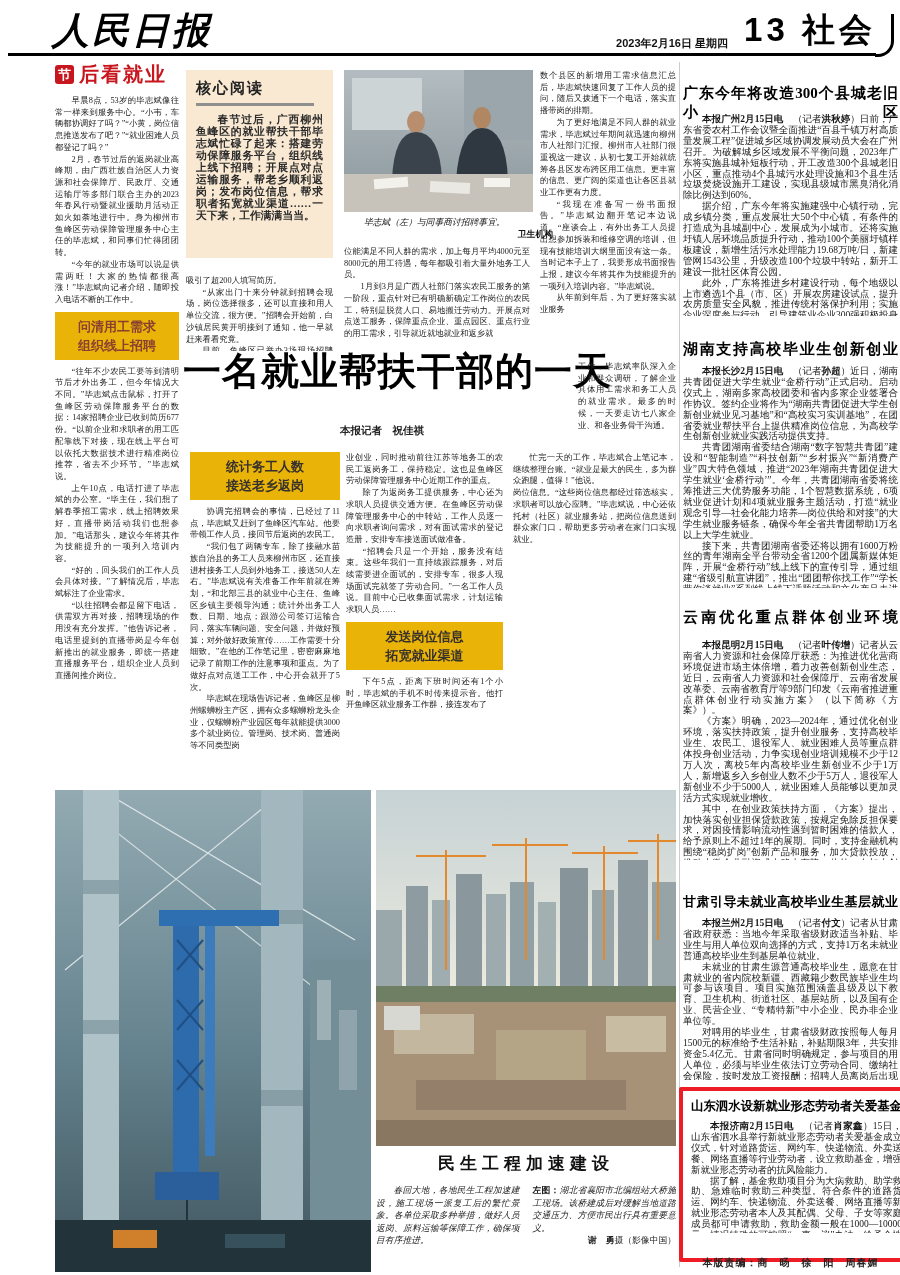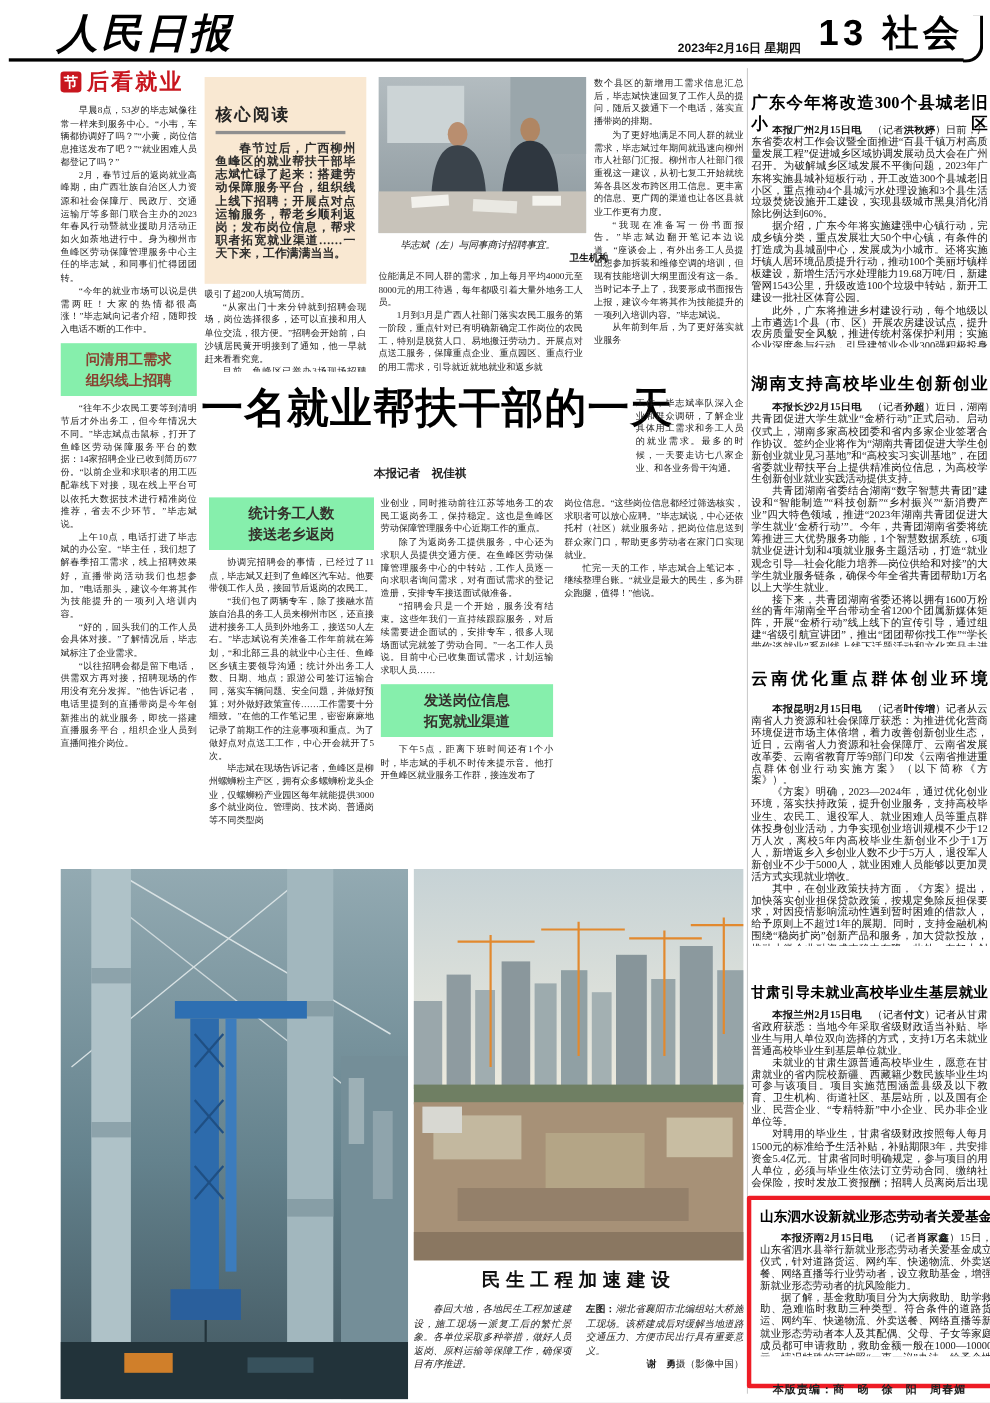--- a/index.html
+++ b/index.html
@@ -13,24 +13,24 @@
   .m-rule{left:8px;top:53px;width:868px;height:3px;background:#000;}
   .m-hook{right:6px;top:14px;width:16px;height:40px;border-right:3px solid #000;border-bottom:3px solid #000;border-bottom-right-radius:16px;}
   
   .tag{left:55px;top:61px;display:flex;align-items:center;gap:5px;}
   .tag-ic{width:19px;height:19px;background:#c8161e;border-radius:3px;color:#fff;
           font-family:"Liberation Sans",sans-serif;font-size:13px;font-weight:bold;
           display:flex;align-items:center;justify-content:center;}
   .tag-tx{color:#c8161e;font-size:20px;font-weight:900;font-family:"Liberation Sans","DejaVu Sans",sans-serif;letter-spacing:2px;}
   .ftext{font-size:8.3px;line-height:11.7px;text-align:justify;color:#222;}
   .para{margin:0;text-indent:2em;}
-  .subbox{background:#86efac;text-align:center;font-family:"Liberation Sans","DejaVu Sans",sans-serif;
+  .subbox{background:#eab308;text-align:center;font-family:"Liberation Sans","DejaVu Sans",sans-serif;
           font-weight:bold;font-size:13px;line-height:19px;padding:5px 3px;margin:6px 0;}
   .sub1c{color:#8a4030;} .sub2c{color:#35302c;}
-  .corebox{left:186px;top:70px;width:147px;height:188px;background:#f9e8d2;padding:25px 10px;box-sizing:border-box;}
+  .corebox{left:186px;top:70px;width:147px;height:188px;background:#f9e8d2;padding:9px 10px;box-sizing:border-box;}
   .core-title{font-family:"Liberation Sans","DejaVu Sans",sans-serif;font-weight:bold;font-size:15px;color:#222;letter-spacing:2px;}
   .core-rule{width:118px;height:3px;background:#8f8f8f;margin:5px 0 7px 0;}
   .core-text{font-size:10.8px;line-height:12px;font-weight:bold;text-align:justify;color:#2b2b2b;}
   .headline{left:183px;top:346px;width:398px;font-family:"Liberation Sans","DejaVu Sans",sans-serif;
             font-weight:900;font-size:38px;letter-spacing:1px;color:#000;white-space:nowrap;}
   .byline{left:183px;top:424px;width:398px;text-align:center;font-size:10.5px;font-weight:bold;color:#222;}
   .pcap{font-size:8.8px;line-height:12px;font-style:italic;color:#111;}
   .cap-credit{text-align:right;font-style:normal;font-weight:bold;}
   
   .vrule{left:679px;top:62px;width:1px;height:1205px;background:#cccccc;}
@@ -79,21 +79,21 @@
     <p class="para">“好的，回头我们的工作人员会具体对接。”了解情况后，毕志斌标注了企业需求。</p>
     <p class="para">“以往招聘会都是留下电话，供需双方再对接，招聘现场的作用没有充分发挥。”他告诉记者，电话里提到的直播带岗是今年创新推出的就业服务，即统一搭建直播服务平台，组织企业人员到直播间推介岗位。</p>
   </div>
 
   <div class="abs corebox">
     <div class="core-title">核心阅读</div>
     <div class="core-rule"></div>
     <p class="core-text para">春节过后，广西柳州鱼峰区的就业帮扶干部毕志斌忙碌了起来：搭建劳动保障服务平台，组织线上线下招聘；开展点对点运输服务，帮老乡顺利返岗；发布岗位信息，帮求职者拓宽就业渠道……一天下来，工作满满当当。</p>
   </div>
 
-  <div class="abs ftext" style="left:186px;top:262px;width:147px;height:76px;overflow:hidden;">
+  <div class="abs ftext" style="left:186px;top:275px;width:147px;height:76px;overflow:hidden;">
     <p class="para" style="text-indent:0;">吸引了超200人填写简历。</p>
     <p class="para">“从家出门十来分钟就到招聘会现场，岗位选择很多，还可以直接和用人单位交流，很方便。”招聘会开始前，白沙镇居民黄开明接到了通知，他一早就赶来看看究竟。</p>
     <p class="para">目前，鱼峰区已举办3场现场招聘会，网络发布2280余个岗位信息，累计达成就业意向885人次。</p>
   </div>
 
   <div class="abs" style="left:344px;top:70px;width:189px;height:142px;">
     <svg width="189" height="142" viewBox="0 0 189 142">
       <defs>
           <linearGradient id="gf" x1="0" y1="0" x2="0" y2="1">
         <stop offset="0" stop-color="#b3bcc0"></stop>
@@ -152,22 +152,22 @@
     <p class="para">除了为返岗务工提供服务，中心还为求职人员提供交通方便。在鱼峰区劳动保障管理服务中心的中转站，工作人员逐一向求职者询问需求，对有面试需求的登记造册，安排专车接送面试做准备。</p>
     <p class="para">“招聘会只是一个开始，服务没有结束。这些年我们一直持续跟踪服务，对后续需要进企面试的，安排专车，很多人现场面试完就签了劳动合同。”一名工作人员说。目前中心已收集面试需求，计划运输求职人员……</p>
     <div class="subbox sub2c">
       <div>发送岗位信息</div>
       <div>拓宽就业渠道</div>
     </div>
     <p class="para">下午5点，距离下班时间还有1个小时，毕志斌的手机不时传来提示音。他打开鱼峰区就业服务工作群，接连发布了</p>
   </div>
 
   <div class="abs ftext" style="left:513px;top:452px;width:163px;height:334px;overflow:hidden;">
+    <p class="para">忙完一天的工作，毕志斌合上笔记本，继续整理台账。“就业是最大的民生，多为群众跑腿，值得！”他说。</p>
     <p class="para" style="text-indent:0;">岗位信息。“这些岗位信息都经过筛选核实，求职者可以放心应聘。”毕志斌说，中心还依托村（社区）就业服务站，把岗位信息送到群众家门口，帮助更多劳动者在家门口实现就业。</p>
-    <p class="para">忙完一天的工作，毕志斌合上笔记本，继续整理台账。“就业是最大的民生，多为群众跑腿，值得！”他说。</p>
   </div>
 
   <div class="abs" style="left:55px;top:790px;width:316px;height:482px;">
     <svg width="316" height="482" viewBox="0 0 316 482">
       <defs>
         <linearGradient id="gb" x1="0" y1="0" x2="0" y2="1">
           <stop offset="0" stop-color="#93aab2"></stop>
             <stop offset="0.55" stop-color="#64828d"></stop>
             <stop offset="1" stop-color="#41565f"></stop>
         </linearGradient>

